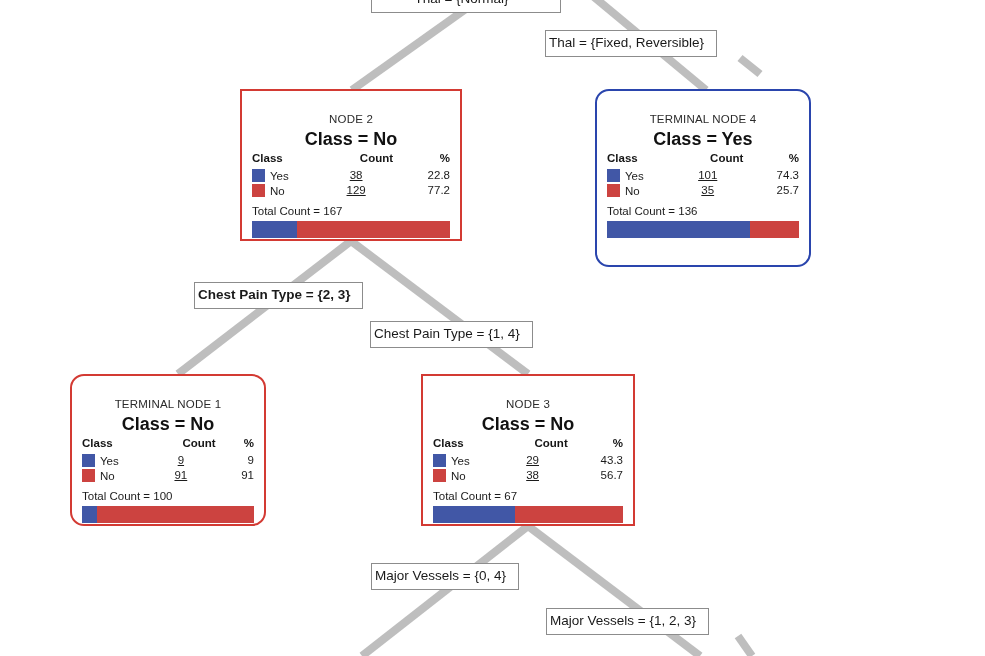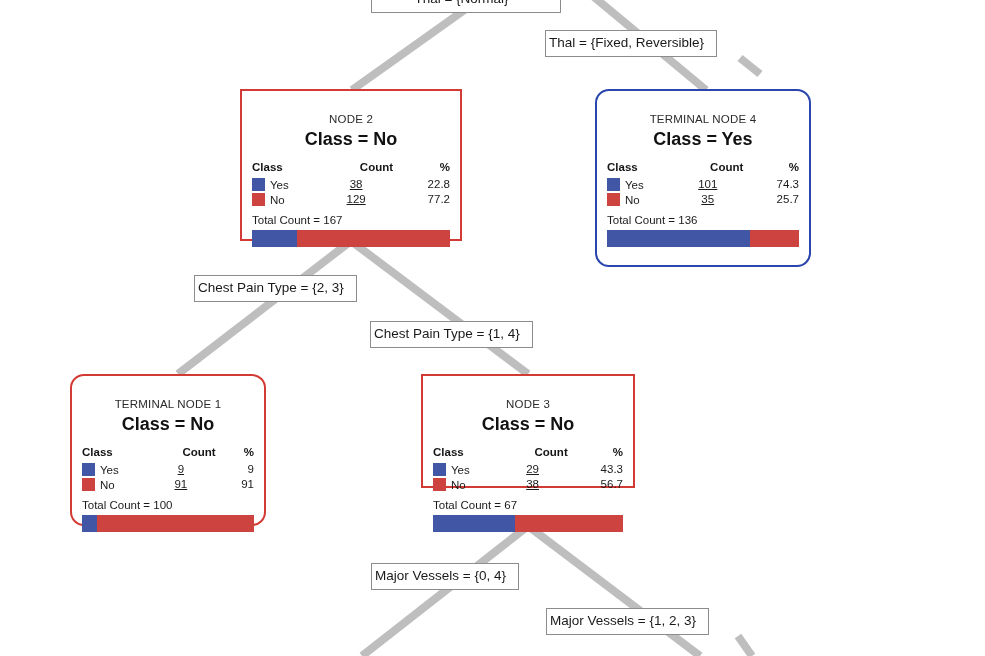--- a/index.html
+++ b/index.html
@@ -51,21 +51,20 @@
     font-size: 18px;
     font-weight: bold;
     color: #111111;
     margin-top: 2px;
     line-height: 1.3;
   }
 
   .tbl {
     width: 100%;
     border-collapse: collapse;
-    margin-top: 9px;
     font-size: 11.5px;
   }
   .tbl th {
     font-weight: bold;
     color: #151515;
     font-size: 11.5px;
     padding: 0 0 4px 0;
   }
   .tbl th.h-class { text-align: left; }
   .tbl th.h-count { text-align: right; padding-right: 16px; }
@@ -138,21 +137,21 @@
       <line x1="528" y1="526" x2="700" y2="656"></line>
 
       <line x1="738" y1="636" x2="752" y2="656"></line>
     </g>
   </svg>
 
   <div class="elabel" style="left:371px; top:-14px; width:190px; text-align:center;">Thal = {Normal}</div>
 
   <div class="elabel" style="left:545px; top:30px;">Thal = {Fixed, Reversible}</div>
 
-  <div class="elabel" style="left:194px; top:275px;">Chest Pain Type = {2, 3}</div>
+  <div class="elabel" style="left:194px; top:282px;font-weight:bold;">Chest Pain Type = {2, 3}</div>
 
   <div class="elabel" style="left:370px; top:321px;">Chest Pain Type = {1, 4}</div>
 
   <div class="elabel" style="left:371px; top:563px;">Major Vessels = {0, 4}</div>
 
   <div class="elabel" style="left:546px; top:608px;">Major Vessels = {1, 2, 3}</div>
 
   <div class="node sq" style="left:240px; top:89px; width:222px; height:152px;">
     <div class="node-title">NODE 2</div>
     <div class="node-class">Class = No</div>
@@ -239,21 +238,21 @@
         </tr>
       </tbody>
     </table>
     <div class="total">Total Count = 100</div>
     <div class="stackbar">
       <div class="seg-yes" style="width: 9%;"></div>
       <div class="seg-no" style="width: 91%;"></div>
     </div>
   </div>
 
-  <div class="node sq" style="left:421px; top:374px; width:214px; height:114px;">
+  <div class="node sq" style="left:421px; top:374px; width:214px; height:152px;">
     <div class="node-title">NODE 3</div>
     <div class="node-class">Class = No</div>
     <table class="tbl">
       <thead>
         <tr>
           <th class="h-class">Class</th>
           <th class="h-count">Count</th>
           <th class="h-pct">%</th>
         </tr>
       </thead>

